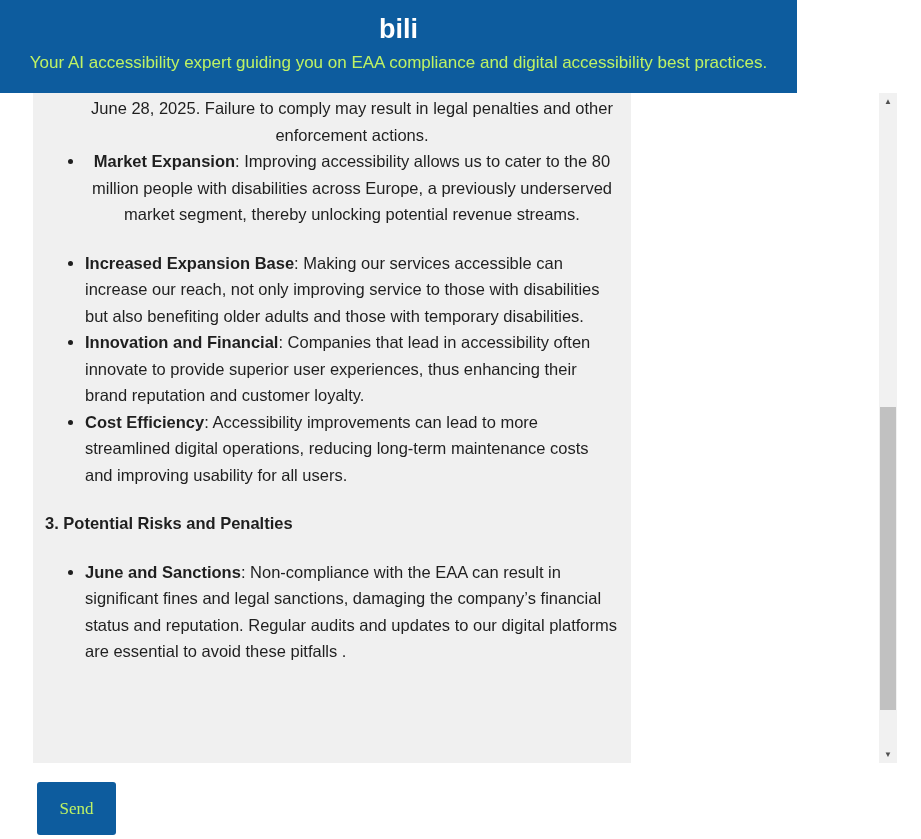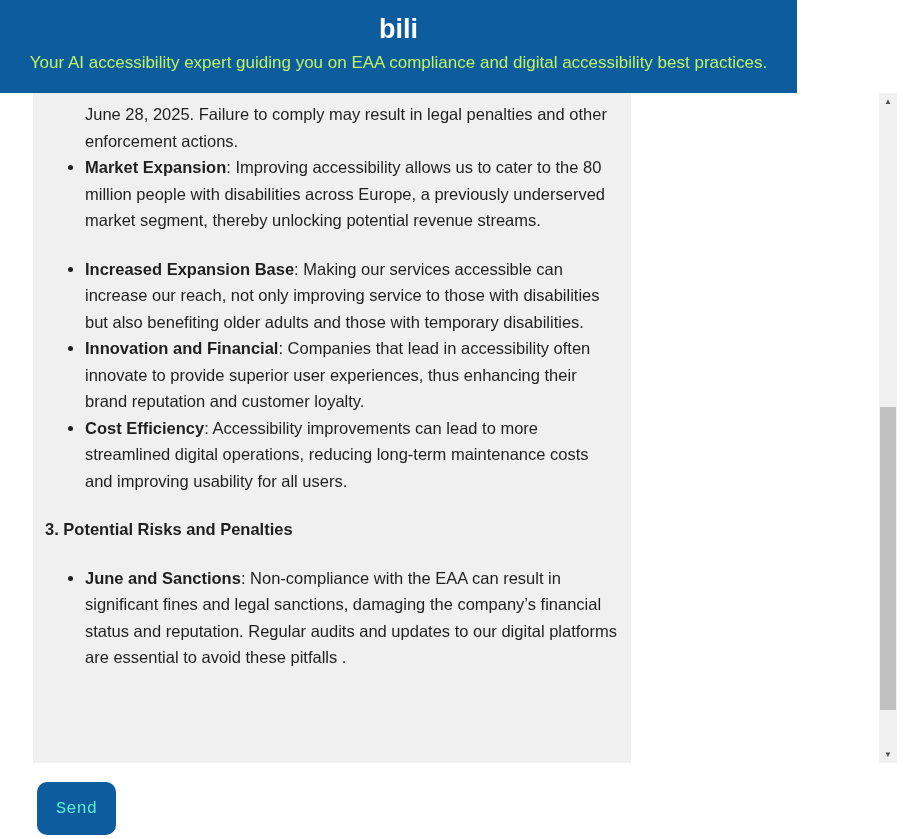--- a/index.html
+++ b/index.html
@@ -66,21 +66,21 @@
     padding: 2px 12px 0 12px;
     overflow: hidden;
     font-size: 16.5px;
     line-height: 26.5px;
   }
   .bubble ul {
     margin: 22px 0;
     padding-left: 40px;
     list-style: disc;
   }
-  .bubble ul.first { margin-top: 6px; }
+  .bubble ul.first { margin-top: 0; text-align: center; }
   .bubble li.no-marker { list-style: none; }
   .bubble h3 {
     font-size: 16.5px;
     font-weight: bold;
     margin: 22px 0;
     line-height: 26.5px;
   }
 
   
   .scrollbar {
@@ -133,24 +133,24 @@
     font-size: 16.5px;
     color: #333333;
     outline: none;
     background: #ffffff;
   }
   .composer textarea::placeholder { color: var(--placeholder); opacity: 1; }
   .send-btn {
     width: 79px;
     height: 53px;
     background: var(--primary);
-    color: #5eead4;
+    color: #bef264;
     border: none;
-    border-radius: 10px;
-    font-family: Liberation Mono, monospace;
+    border-radius: 3px;
+    font-family: Liberation Serif, serif;
     font-size: 17px;
     cursor: pointer;
   }
 </style>
 </head>
 <body>
 
 <div class="app">
 
   <div class="header">

